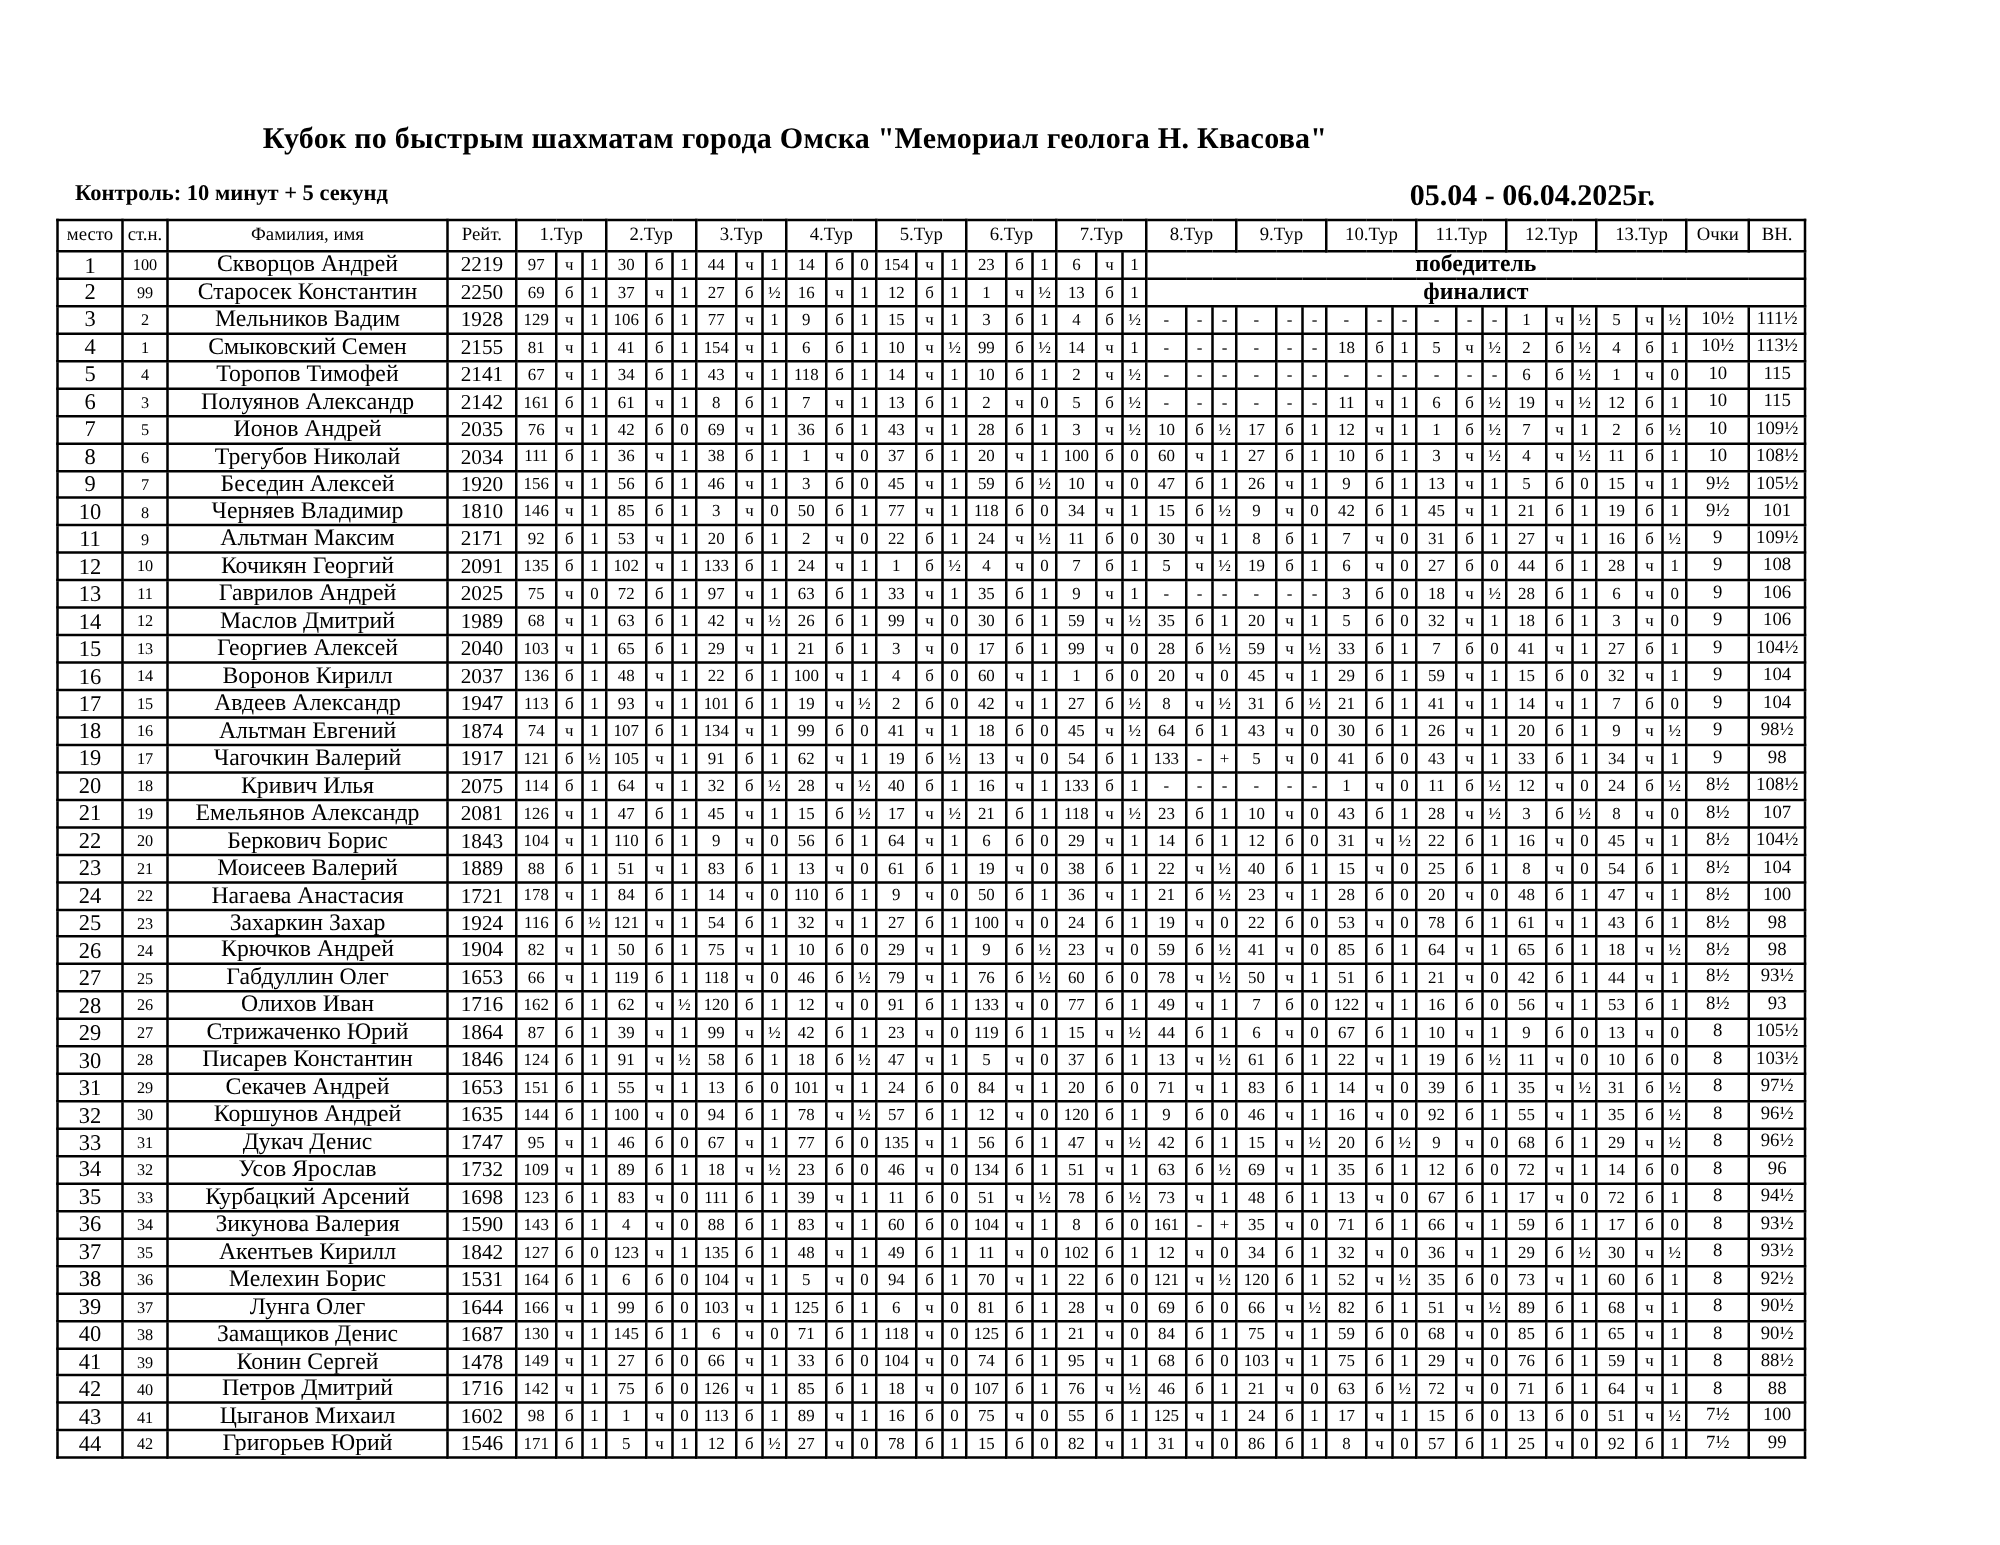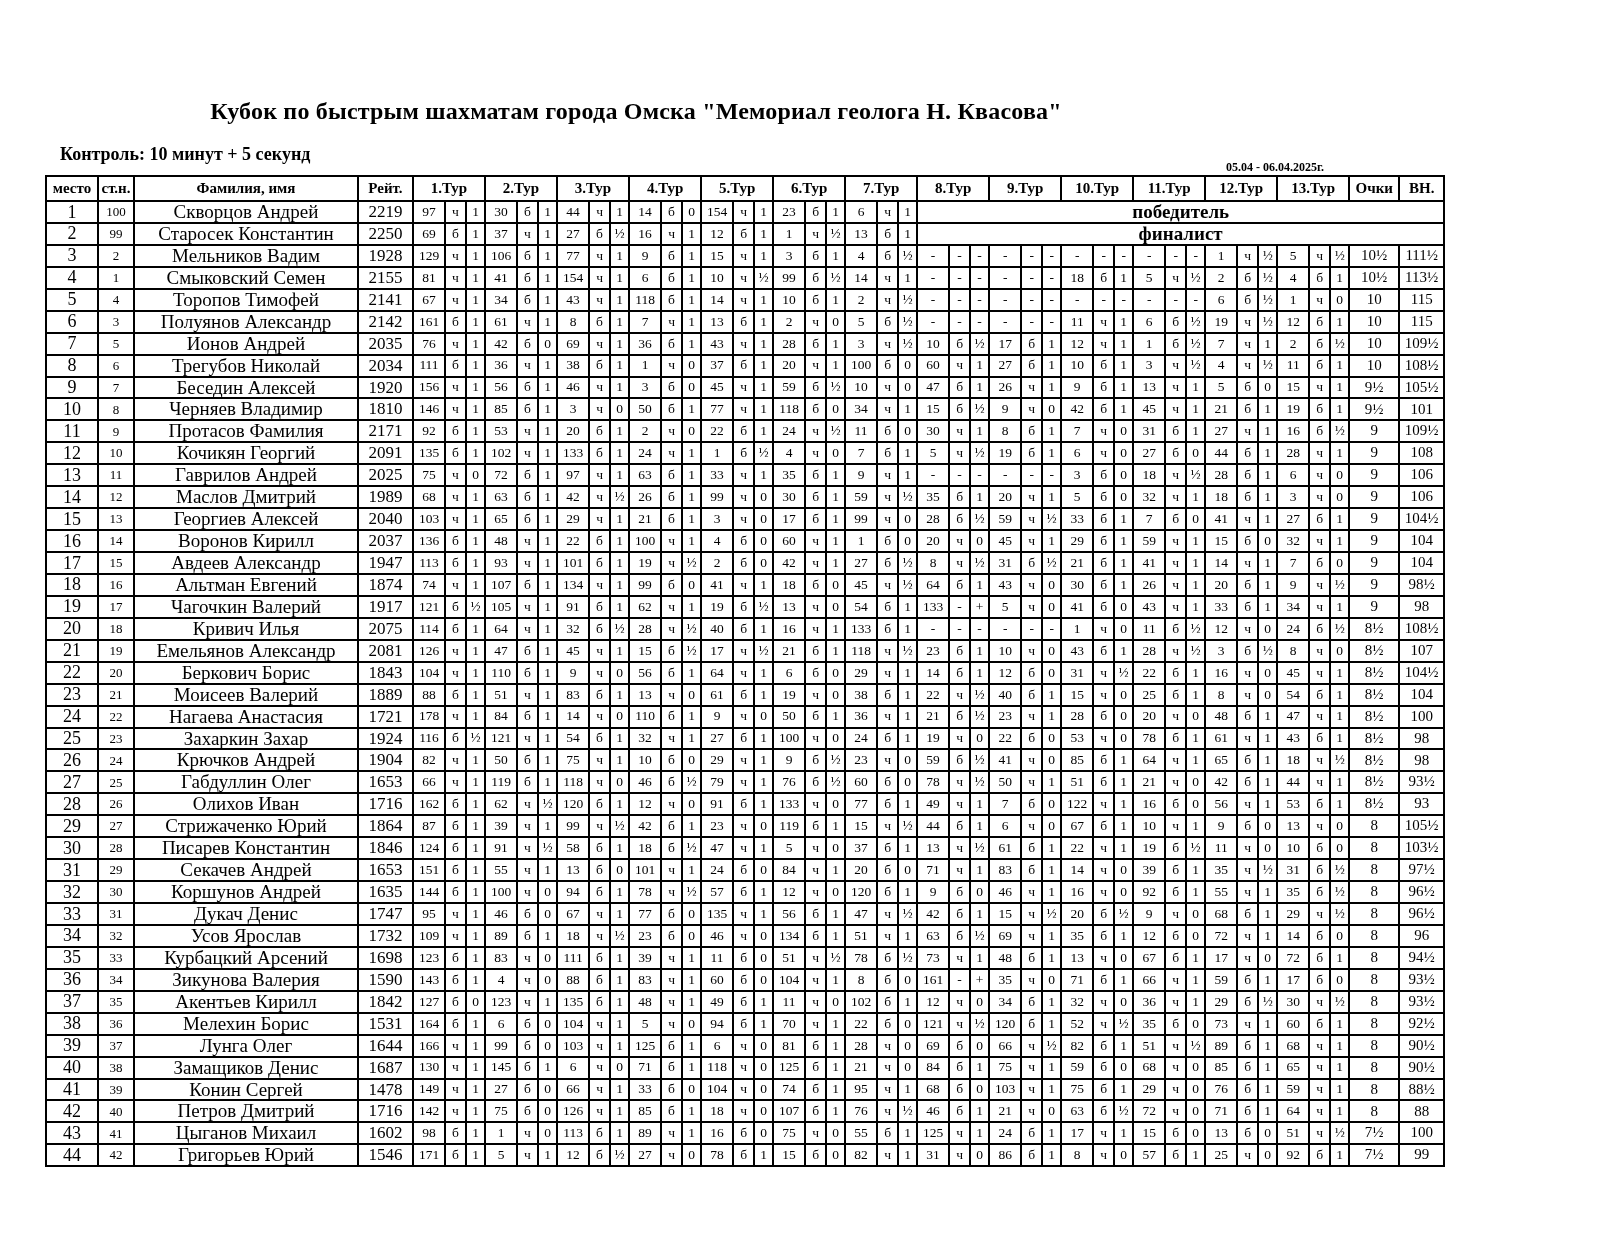--- a/index.html
+++ b/index.html
@@ -8,31 +8,31 @@
     font-family:"Liberation Serif", serif;position:relative;overflow:hidden;
   }
   .title{
     position:absolute;top:98px;left:0;width:1272px;text-align:center;
     font-weight:bold;font-size:24px;letter-spacing:0.2px;
   }
   .control{
     position:absolute;top:144px;left:60px;font-weight:bold;font-size:18px;
   }
   .dates{
-    position:absolute;top:160px;right:276px;font-weight:bold;font-size:12px;
+    position:absolute;top:144px;right:276px;font-weight:bold;font-size:24px;
   }
   table.results{
     position:absolute;left:45px;top:175px;width:1398px;
     border-collapse:collapse;table-layout:fixed;
   }
   table.results th, table.results td{
     border:2px solid #000;padding:0;text-align:center;vertical-align:middle;
     white-space:nowrap;overflow:hidden;line-height:1.05;
   }
-  table.results th{font-size:15px;font-weight:bold;height:23px;border-radius:11px;}
+  table.results th{font-size:15px;font-weight:normal;height:23px;border-radius:11px;}
   table.results td{height:18.5px;}
   td.c-place{font-size:18px;}
   td.c-sn{font-size:13px;}
   td.c-name{font-size:19px;text-align:left;padding-left:5px;}
   td.c-rating{font-size:17px;}
   td.c-opp{font-size:13.5px;}
   td.c-col{font-size:13.5px;}
   td.c-res{font-size:13.5px;}
   td.c-pts{font-size:15px;}
   td.c-bh{font-size:15px;margin-left:48px;}
@@ -545,21 +545,21 @@
         <td class="c-res">1</td>
         <td class="c-opp">19</td>
         <td class="c-col">б</td>
         <td class="c-res">1</td>
         <td class="c-pts">9½</td>
         <td class="c-bh">101</td>
       </tr>
       <tr>
         <td class="c-place">11</td>
         <td class="c-sn">9</td>
-        <td class="c-name">Протасов Фамилия</td>
+        <td class="c-name">Альтман Максим</td>
         <td class="c-rating">2171</td>
         <td class="c-opp">92</td>
         <td class="c-col">б</td>
         <td class="c-res">1</td>
         <td class="c-opp">53</td>
         <td class="c-col">ч</td>
         <td class="c-res">1</td>
         <td class="c-opp">20</td>
         <td class="c-col">б</td>
         <td class="c-res">1</td>

